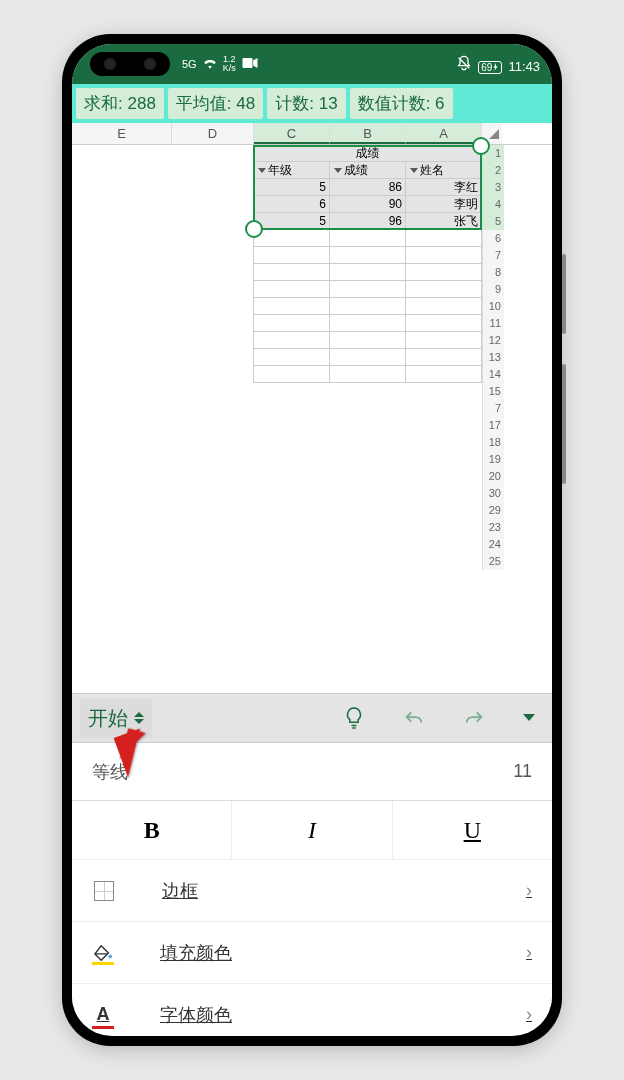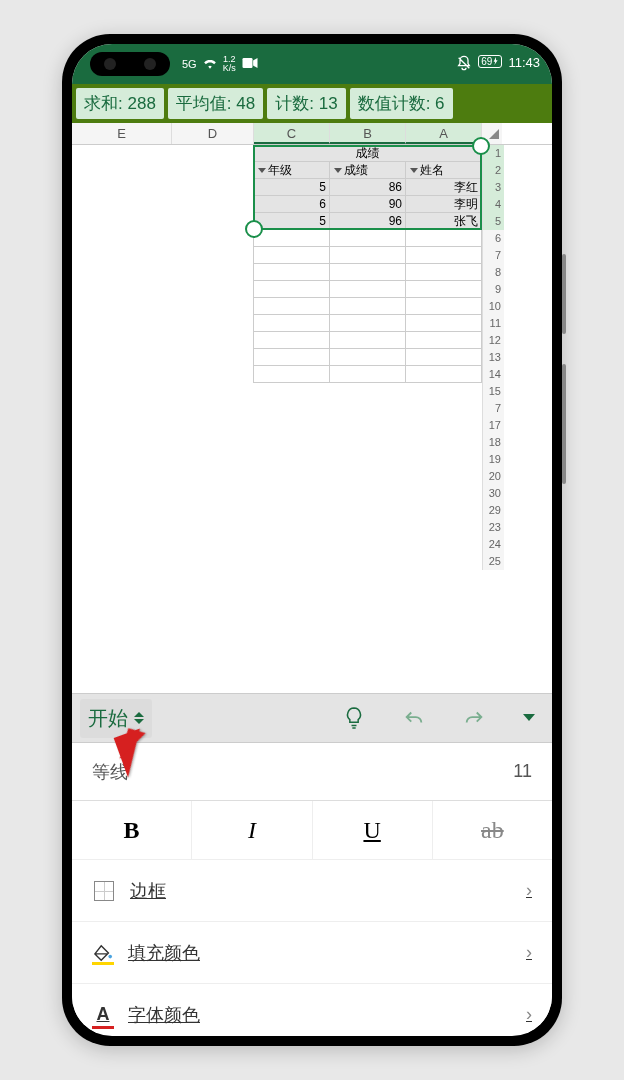--- a/index.html
+++ b/index.html
@@ -44,25 +44,25 @@
   .camera-pill {
     position: absolute;
     left: 18px; top: 8px;
     width: 80px; height: 24px;
     background: #000;
     border-radius: 14px;
     display:flex; align-items:center; justify-content:space-around;
   }
   .camera-pill .dot{width:12px;height:12px;border-radius:50%;background:#222;}
   .status-left { display:flex; gap:6px; align-items:center; font-size:11px;}
-  .status-right { margin-left:auto; display:flex; gap:6px; align-items:flex-start; font-size:13px;}
+  .status-right { margin-left:auto; display:flex; gap:6px; align-items:flex-end; font-size:13px;}
   .ks-box{display:flex;flex-direction:column;line-height:1;font-size:9px;align-items:center;}
   .summary {
     display:flex; gap:4px; padding:4px 4px;
-    background:#4d7c0f;
+    background:#5eead4;
   }
   .summary-pill {
     background:#d5ecd9;
     color:#1a6b3f;
     font-size:17px;
     padding:4px 8px;
     border-radius:2px;
     white-space:nowrap;
   }
   .grid-area {
@@ -165,21 +165,21 @@
     border-top:32px solid #d62020;
     transform:rotate(36deg);
   }
   
   .panel{
     background:#fff; height:290px; overflow:hidden;
   }
   .panel-row{
     display:flex; align-items:center; height:58px;
     padding:0 20px; border-bottom:1px solid #eee;
-    font-size:18px; color:#333;
+    font-size:18px; color:#333;gap:32px;
   }
   .panel-row.tall{height:62px;text-decoration:underline;}
   .panel-row:first-child{border-bottom:1px solid #ddd;}
   .font-row{justify-content:space-between; color:#555;}
   .fmt-grid{display:flex;}
   .fmt-grid .fmt{
     flex:1; height:58px; display:flex;align-items:center;justify-content:center;
     font-size:24px; font-family:Georgia,serif;
     border-right:1px solid #eee;
   }
@@ -508,21 +508,20 @@
 
     <div class="panel">
       <div class="panel-row font-row">
         <span>等线</span>
         <span>11</span>
       </div>
       <div class="fmt-grid" style="border-bottom:1px solid #eee;">
         <div class="fmt bold">B</div>
         <div class="fmt italic">I</div>
         <div class="fmt underline">U</div>
-        <div class="fmt strike">ab</div>
       </div>
       <div class="panel-row tall">
         <span class="row-ico">
             <span class="border-ico"></span>
           </span>
         <span>边框</span>
         <span class="chev-r">›</span>
       </div>
       <div class="panel-row tall">
         <span class="row-ico fill-ico">

